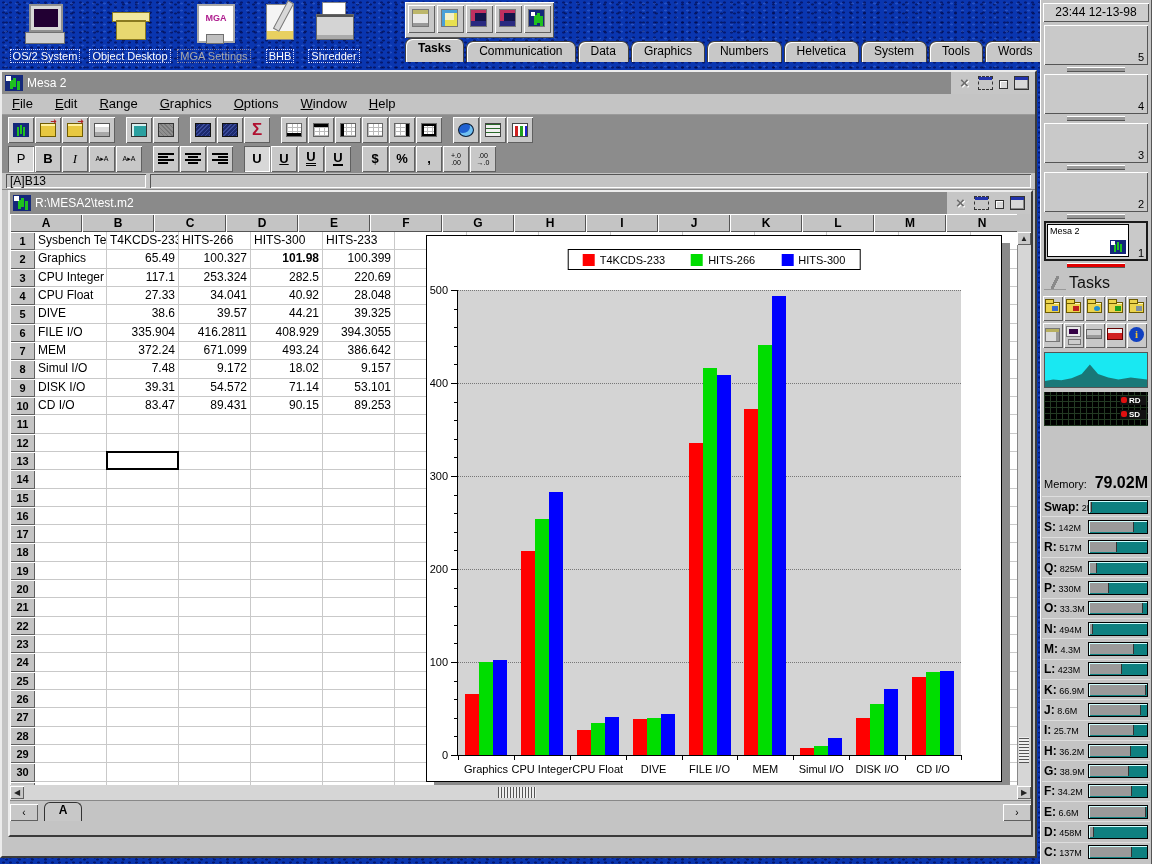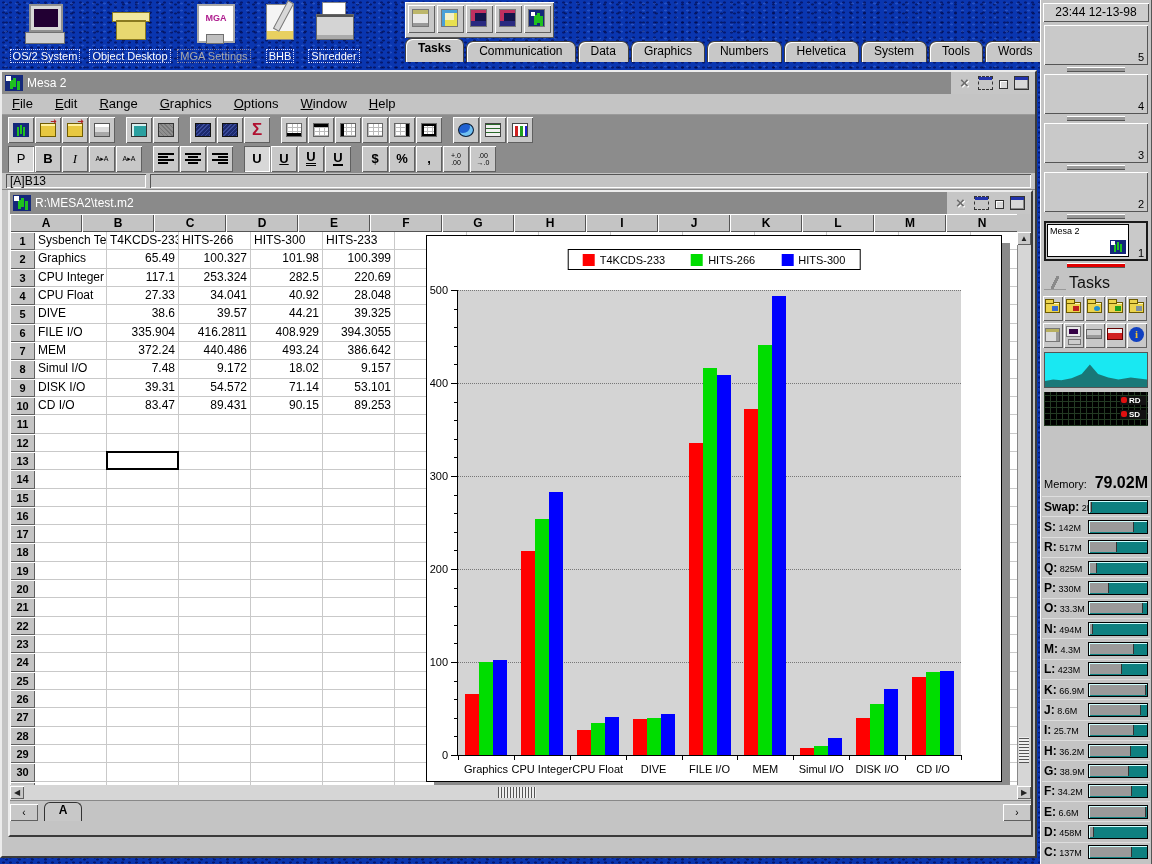--- a/index.html
+++ b/index.html
@@ -695,21 +695,21 @@
               <div class="cell" style="height: 18.3226px;"></div>
               <div class="cell" style="height: 18.3226px;"></div>
               <div class="cell" style="height: 18.3226px;"></div>
               <div class="cell" style="height: 18.3226px;"></div>
             </div>
             <div class="gr" style="top: 18.3226px; height: 18.3226px;">
               <div class="rhdr" style="line-height: 18.3226px;">2</div>
               <div class="cell" style="height: 18.3226px;">Graphics</div>
               <div class="cell num" style="height: 18.3226px;">65.49</div>
               <div class="cell num" style="height: 18.3226px;">100.327</div>
-              <div class="cell num" style="height: 18.3226px;">101.98</div>
+              <div class="cell num" style="height: 18.3226px; font-weight: bold;">101.98</div>
               <div class="cell num" style="height: 18.3226px;">100.399</div>
               <div class="cell" style="height: 18.3226px;"></div>
               <div class="cell" style="height: 18.3226px;"></div>
               <div class="cell" style="height: 18.3226px;"></div>
               <div class="cell" style="height: 18.3226px;"></div>
               <div class="cell" style="height: 18.3226px;"></div>
               <div class="cell" style="height: 18.3226px;"></div>
               <div class="cell" style="height: 18.3226px;"></div>
               <div class="cell" style="height: 18.3226px;"></div>
               <div class="cell" style="height: 18.3226px;"></div>
@@ -779,21 +779,21 @@
               <div class="cell" style="height: 18.3226px;"></div>
               <div class="cell" style="height: 18.3226px;"></div>
               <div class="cell" style="height: 18.3226px;"></div>
               <div class="cell" style="height: 18.3226px;"></div>
               <div class="cell" style="height: 18.3226px;"></div>
             </div>
             <div class="gr" style="top: 109.935px; height: 18.3226px;">
               <div class="rhdr" style="line-height: 18.3226px;">7</div>
               <div class="cell" style="height: 18.3226px;">MEM</div>
               <div class="cell num" style="height: 18.3226px;">372.24</div>
-              <div class="cell num" style="height: 18.3226px;">440.486</div>
+              <div class="cell num" style="height: 18.3226px;">671.099</div>
               <div class="cell num" style="height: 18.3226px;">493.24</div>
               <div class="cell num" style="height: 18.3226px;">386.642</div>
               <div class="cell" style="height: 18.3226px;"></div>
               <div class="cell" style="height: 18.3226px;"></div>
               <div class="cell" style="height: 18.3226px;"></div>
               <div class="cell" style="height: 18.3226px;"></div>
               <div class="cell" style="height: 18.3226px;"></div>
               <div class="cell" style="height: 18.3226px;"></div>
               <div class="cell" style="height: 18.3226px;"></div>
               <div class="cell" style="height: 18.3226px;"></div>

